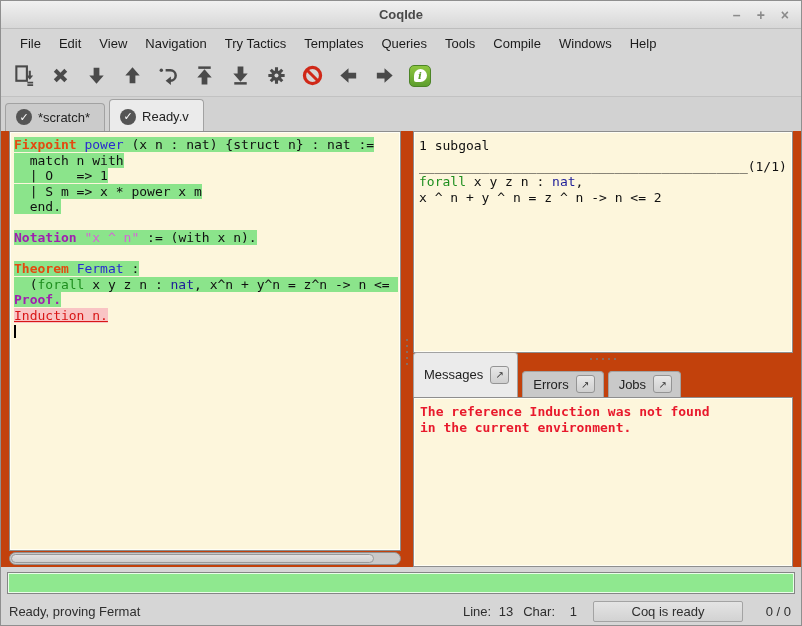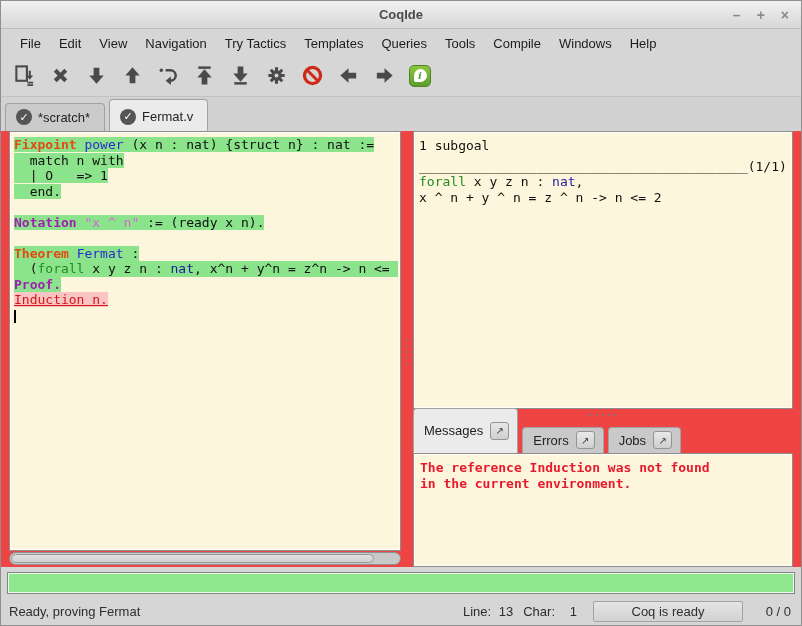--- a/index.html
+++ b/index.html
@@ -30,21 +30,21 @@
     display:flex;align-items:center;justify-content:center;font-style:italic;}
   
   .tabbar{height:34px;display:flex;align-items:flex-end;padding-left:4px;flex:none;background:#d2d2d2;}
   .doc-tab{display:flex;align-items:center;gap:6px;font-size:13px;color:#222;
     border:1px solid #a2a2a2;border-bottom:none;border-radius:4px 4px 0 0;
     padding:5px 14px 6px 10px;background:#cbcbcb;margin-right:4px;height:28px;}
   .doc-tab.active{background:#ebebeb;height:32px;padding-top:8px;}
   .checkicon{width:16px;height:16px;border-radius:50%;background:#555;color:#fff;
     font-size:11px;display:flex;align-items:center;justify-content:center;flex:none;}
   
-  .main{flex:1;display:flex;background:#ef4444;overflow:hidden;}
+  .main{flex:1;display:flex;background:#c2410c;overflow:hidden;}
   .pane{background:var(--paper,#fdf6dc);border:1px solid #8e8e8e;box-shadow:inset 0 0 0 1px #fffef5;}
   .editor-wrap{width:392px;margin:0 0 2px 8px;display:flex;flex-direction:column;}
   .editor{flex:1;overflow:hidden;padding:5px 2px 0 4px;
     font-family:"DejaVu Sans Mono",monospace;font-size:13px;line-height:15.5px;color:#101010;}
   .codeline{white-space:pre;min-height:15.5px;}
   .codeline .hl-g{background:var(--hl-green,#8be48b);}
   .codeline.fullhl{background:var(--hl-green,#8be48b);}
   .codeline .hl-e{background:var(--hl-pink,#f9c4c4);}
   .sp-kwd{color:#e34a10;font-weight:bold;}
   .sp-kwd2{color:#a020af;font-weight:bold;}
@@ -57,21 +57,21 @@
   .hscrollbar{height:13px;margin-top:1px;border:1px solid #8f8f8f;border-radius:7px;
     background:#c9c9c9;position:relative;flex:none;}
   .hscroll-thumb{position:absolute;left:1px;top:1px;bottom:1px;width:93%;
     background:linear-gradient(#e2e2e2,#cfcfcf);border:1px solid #9a9a9a;border-radius:6px;}
   
   .vsplit{width:12px;display:flex;flex-direction:column;align-items:center;}
   .vsplit .dots{margin-top:208px;display:flex;flex-direction:column;gap:4px;}
   .vsplit .dots i{width:2px;height:2px;background:#7a7a7a;border-radius:50%;}
   
   .rightcol{flex:1;margin-right:8px;display:flex;flex-direction:column;}
-  .goal-pane{height:278px;flex:none;padding:6px 5px;overflow:hidden;
+  .goal-pane{height:222px;flex:none;padding:6px 5px;overflow:hidden;
     font-family:"DejaVu Sans Mono",monospace;font-size:13px;line-height:15.5px;color:#101010;}
   .goal-line{white-space:pre;min-height:15.5px;}
   .goal-sep{margin-top:5px;}
   .hsplit{height:12px;display:flex;align-items:center;justify-content:center;gap:4px;flex:none;}
   .hsplit i{width:2px;height:2px;background:#7a7a7a;border-radius:50%;}
   
   .msgtabs{height:32px;display:flex;align-items:flex-end;flex:none;}
   .msg-tab{display:flex;align-items:center;gap:7px;font-size:13px;color:#222;
     border:1px solid #a2a2a2;border-bottom:none;border-radius:4px 4px 0 0;
     background:#c9c9c9;padding:3px 8px 4px 10px;margin-right:4px;height:26px;}
@@ -222,34 +222,35 @@
       </div>
     </div>
 
   <div class="tabbar" id="tabbar">
       <div class="doc-tab">
         <span class="checkicon">✓</span>
         <span>*scratch*</span>
       </div>
       <div class="doc-tab active">
         <span class="checkicon">✓</span>
-        <span>Fermat.v</span>
+        <span>Ready.v</span>
       </div>
     </div>
 
   <div class="main">
 
     <div class="editor-wrap">
       <div class="pane editor" id="editor">
           <div class="codeline"><span class="hl-g"><span class="sp-kwd">Fixpoint</span><span> </span><span class="sp-ident">power</span><span> (x n : nat) {struct n} : nat :=</span></span></div>
           <div class="codeline"><span class="hl-g"><span>  match n with</span></span></div>
           <div class="codeline"><span class="hl-g"><span>  | O   =&gt; 1</span></span></div>
+          <div class="codeline"><span class="hl-g"><span>  | S m =&gt; x * power x m</span></span></div>
           <div class="codeline"><span class="hl-g"><span>  end.</span></span></div>
           <div class="codeline"></div>
-          <div class="codeline"><span class="hl-g"><span class="sp-kwd2">Notation</span><span> </span><span class="sp-str">"x ^ n"</span><span> := (ready x n).</span></span></div>
+          <div class="codeline"><span class="hl-g"><span class="sp-kwd2">Notation</span><span> </span><span class="sp-str">"x ^ n"</span><span> := (with x n).</span></span></div>
           <div class="codeline"></div>
           <div class="codeline"><span class="hl-g"><span class="sp-kwd">Theorem</span><span> </span><span class="sp-ident">Fermat</span><span> :</span></span></div>
           <div class="codeline fullhl"><span>  (</span><span class="sp-gkw">forall</span><span> x y z n : </span><span class="sp-sort">nat</span><span>, x^n + y^n = z^n -&gt; n &lt;=</span></div>
           <div class="codeline"><span class="hl-g"><span class="sp-kwd2">Proof.</span></span></div>
           <div class="codeline"><span class="hl-e"><span class="sp-err">Induction n.</span></span></div>
           <div class="codeline"><span class="cursor-bar"></span></div>
         </div>
       <div class="hscrollbar">
         <div class="hscroll-thumb"></div>
       </div>

